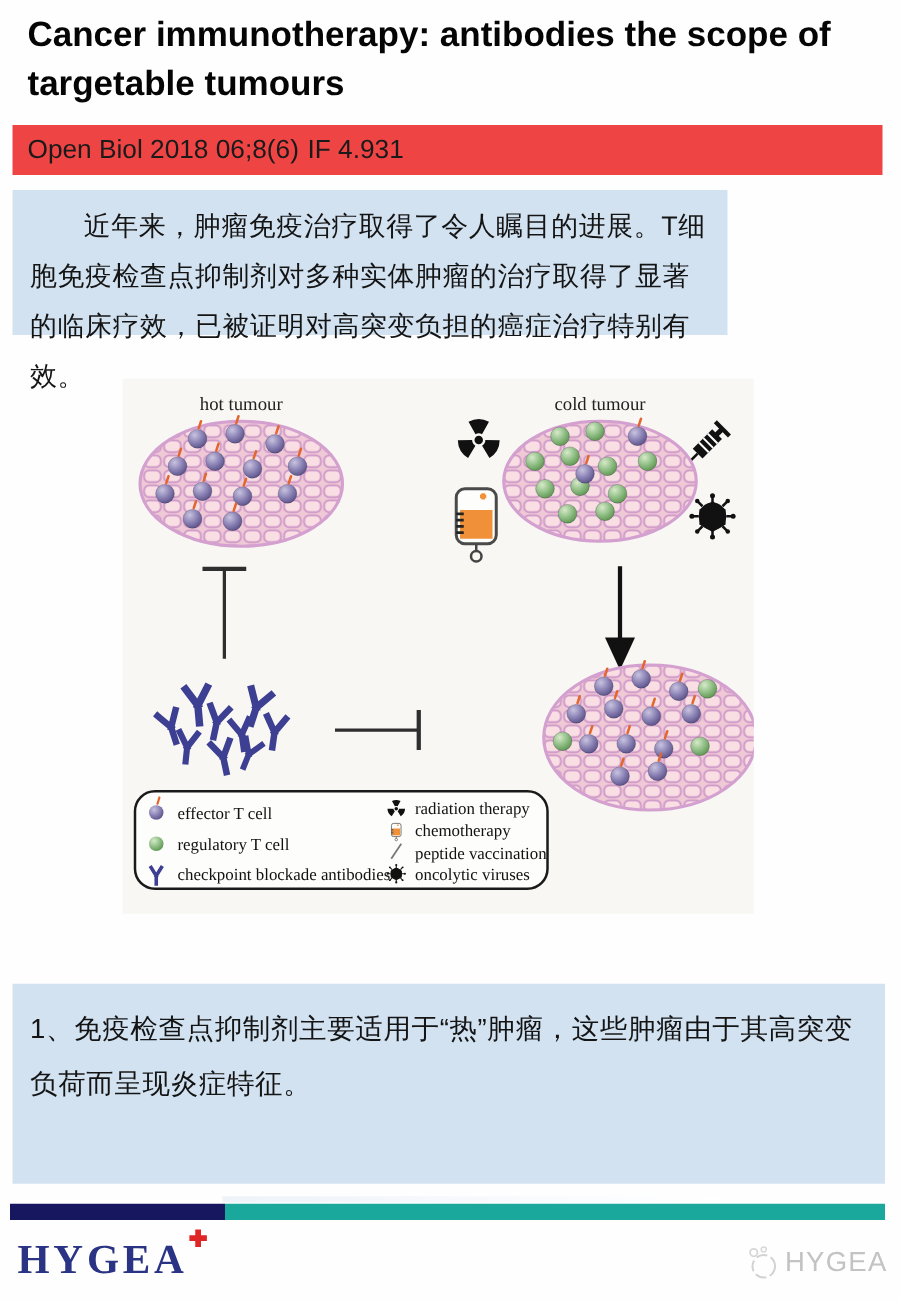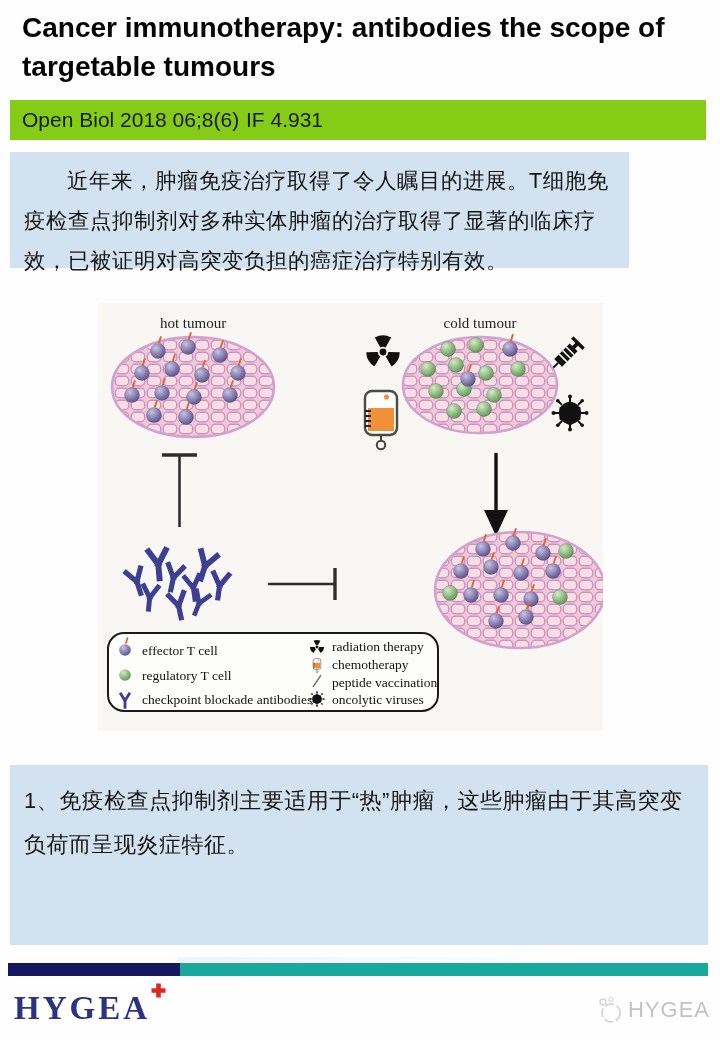--- a/index.html
+++ b/index.html
@@ -4,38 +4,38 @@
 <style>
   html,body{margin:0;padding:0;background:#ffffff;}
   .page{position:relative;width:720px;height:1040px;background:#fefefe;overflow:hidden;
         font-family:"Liberation Sans", sans-serif;color:#111;}
 
   
   .title{position:absolute;left:22px;top:8px;width:665px;font-size:28px;font-weight:bold;
          line-height:39px;color:#050505;letter-spacing:0px;}
 
   
-  .journal-bar{position:absolute;left:10px;top:100px;width:696px;height:40px;background:#84cc16;
+  .journal-bar{position:absolute;left:10px;top:100px;width:696px;height:40px;background:#ef4444;
                display:flex;align-items:center;font-size:21px;color:#1a1a1a;}
   .journal-citation{display:inline-block;width:224px;margin-left:12px;}
   .journal-if{display:inline-block;text-align:center;}
 
   
-  .abstract-box{position:absolute;left:10px;top:152px;width:619px;height:116px;background:#d2e2f1;}
+  .abstract-box{position:absolute;left:10px;top:152px;width:572px;height:116px;background:#d2e2f1;}
   .abstract-box p{margin:0;padding:9px 14px 0 14px;font-size:21.5px;line-height:40px;
                   color:#141414;text-indent:2em;letter-spacing:0.5px;}
 
   
   .figure{position:absolute;left:98px;top:303px;width:505px;height:428px;background:#f8f7f3;}
   .figure svg{display:block;}
   .fig-label{font-family:"Liberation Serif", serif;font-size:15px;fill:#222;}
   .legend-label{font-family:"Liberation Serif", serif;font-size:13.5px;fill:#111;}
 
   
-  .points-box{position:absolute;left:10px;top:765px;width:698px;height:180px;background:#d2e2f1;}
+  .points-box{position:absolute;left:10px;top:787px;width:698px;height:160px;background:#d2e2f1;}
   .points-box p{margin:0;padding:0 14px;font-size:22px;line-height:44px;color:#141414;letter-spacing:0.5px;}
   .points-box p:first-child{padding-top:14px;}
 
   
   .bar-glow{position:absolute;left:178px;top:957px;width:400px;height:5px;
             background:linear-gradient(90deg,#eef3fa,#ffffff);}
   .footer-bar-navy{position:absolute;left:8px;top:963px;width:172px;height:13px;background:#17175f;}
   .footer-bar-teal{position:absolute;left:180px;top:963px;width:528px;height:13px;background:#1aa79c;}
 
   .logo{position:absolute;left:14px;top:990px;font-family:"Liberation Serif", serif;

